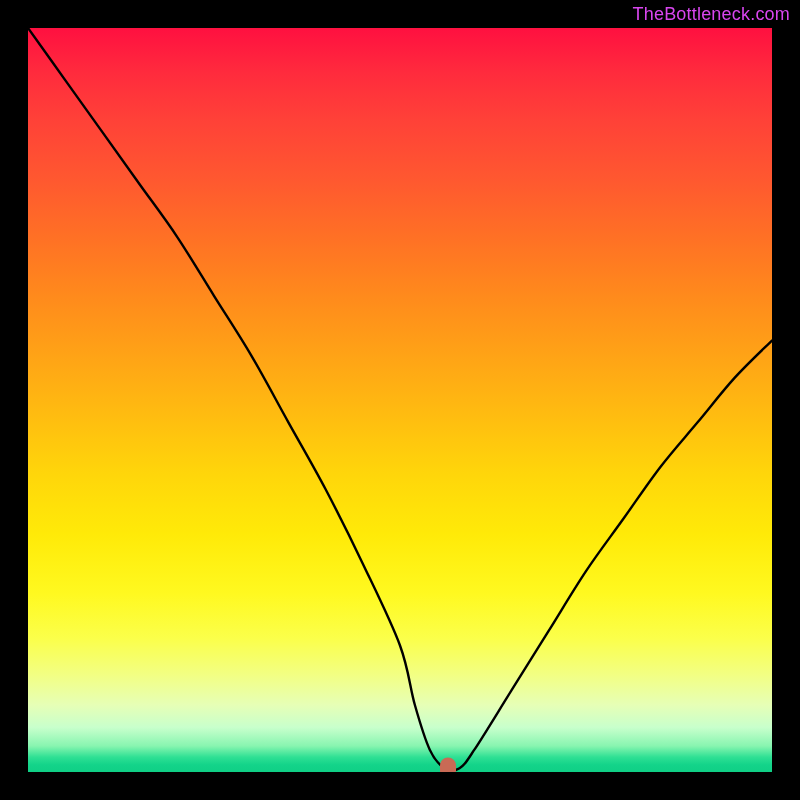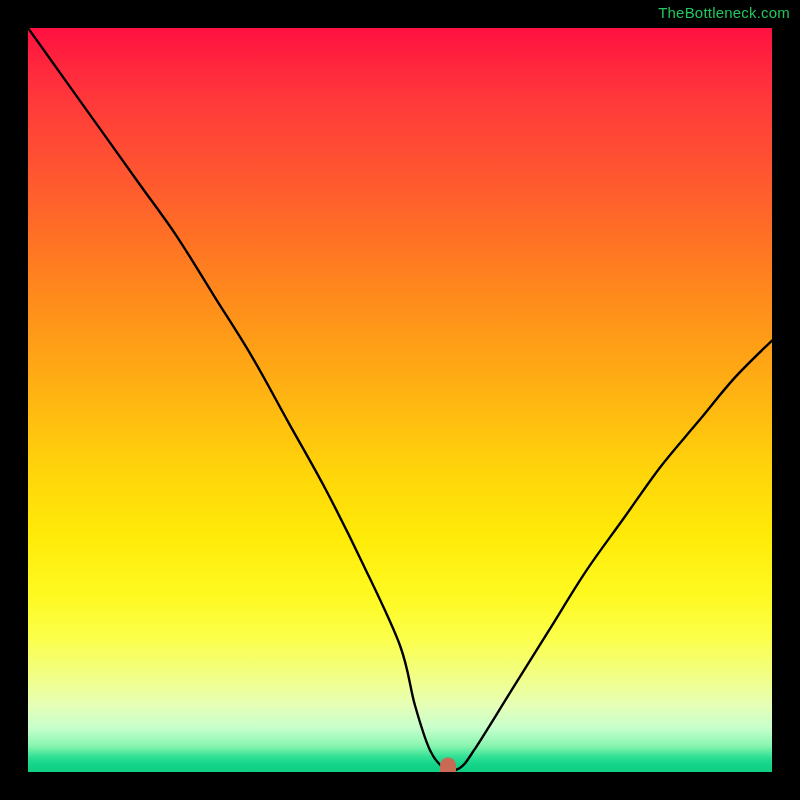--- a/index.html
+++ b/index.html
@@ -14,22 +14,22 @@
   .frame {
     position: relative;
     width: 800px;
     height: 800px;
     background: #000;
   }
   .watermark {
     position: absolute;
     top: 4px;
     right: 10px;
-    color: #22c55e;
-    font-size: 15px;
+    color: #d946ef;
+    font-size: 18px;
     font-weight: 400;
     letter-spacing: 0.2px;
     z-index: 10;
   }
   .plot {
     position: absolute;
     left: 28px;
     top: 28px;
     width: 744px;
     height: 744px;

